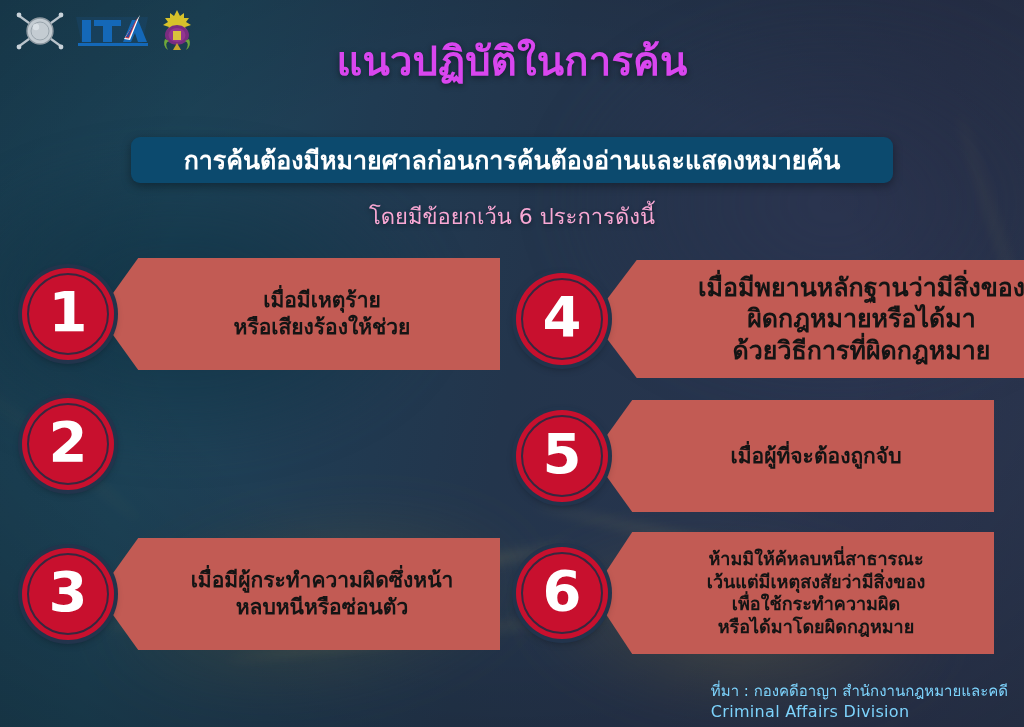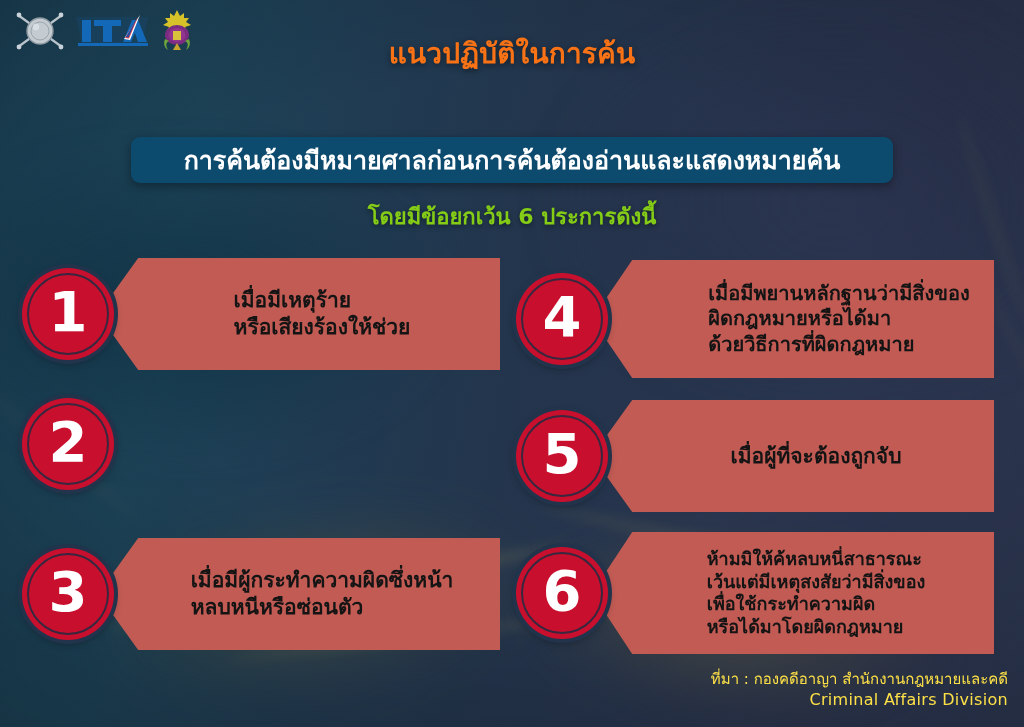--- a/index.html
+++ b/index.html
@@ -122,22 +122,22 @@
   .logo-mace { width: 52px; height: 44px; }
   .logo-ita  { width: 78px; height: 36px; }
   .logo-garuda { width: 34px; height: 44px; }
 
   
   .page-title {
     position: absolute;
     left: 0; right: 0;
     top: 38px;
     text-align: center;
-    color: #f97316;
-    font-size: 28px;
+    color: #d946ef;
+    font-size: 40px;
     font-weight: 700;
     letter-spacing: .2px;
     line-height: 1.15;
     text-shadow: 0 2px 6px rgba(0,0,0,0.45);
   }
 
   
   .banner {
     position: absolute;
     left: 131px;
@@ -158,23 +158,23 @@
     line-height: 1;
     white-space: nowrap;
   }
 
   
   .subtitle {
     position: absolute;
     left: 0; right: 0;
     top: 199px;
     text-align: center;
-    color: #84cc16;
+    color: #f9a8d4;
     font-size: 22px;
-    font-weight: 700;
+    font-weight: 400;
     text-shadow: 0 2px 5px rgba(0,0,0,0.4);
   }
 
   
   .items {
     position: absolute;
     left: 0;
     top: 258px;
     width: 1024px;
     height: 400px;
@@ -237,41 +237,41 @@
     background: #c25b54;
     clip-path: polygon(10% 0, 100% 0, 100% 100%, 10% 100%, 0 50%);
     display: flex;
     align-items: center;
     justify-content: center;
     padding: 8px 14px 8px 60px;
     box-sizing: border-box;
     box-shadow: 0 3px 8px rgba(0,0,0,0.22);
   }
   .arrow-lines {
-    text-align: left;
+    text-align: center;
     color: #141414;
     font-size: 21px;
     font-weight: 700;
     line-height: 1.28;
   }
   .arrow-lines .ln { display: block; white-space: nowrap; }
 
   
   .item.lines-3 .arrow { min-height: 118px; }
-  .item.lines-3 .arrow-lines { font-size: 20px; line-height: 1.26; margin-left: 46px; }
+  .item.lines-3 .arrow-lines { font-size: 25px; line-height: 1.26; margin-left: 46px; }
   .item.lines-4 .arrow { min-height: 122px; }
   .item.lines-4 .arrow-lines { font-size: 18px; line-height: 1.25; }
 
   
   .footer {
     position: absolute;
     right: 16px;
-    bottom: 16px;
-    text-align: right;
-    color: #fde047;
+    bottom: 4px;
+    text-align: left;
+    color: #7dd3fc;
     line-height: 1.35;
   }
   .footer-th { font-size: 15px; font-weight: 400; }
   .footer-en { font-size: 16px; font-weight: 400; letter-spacing: .3px; }
 </style>
 </head>
 <body>
 
 <div id="page">
 

